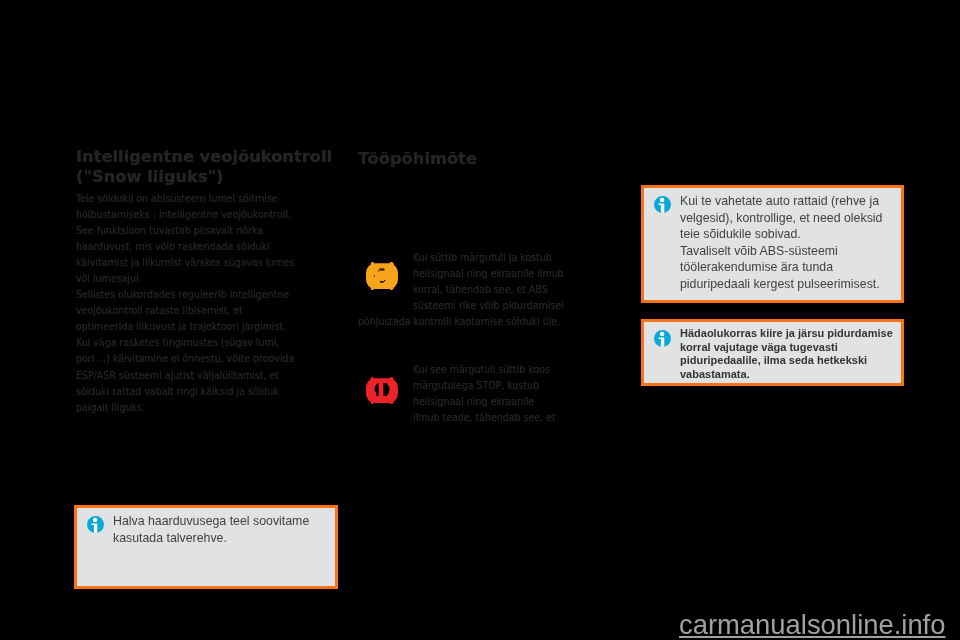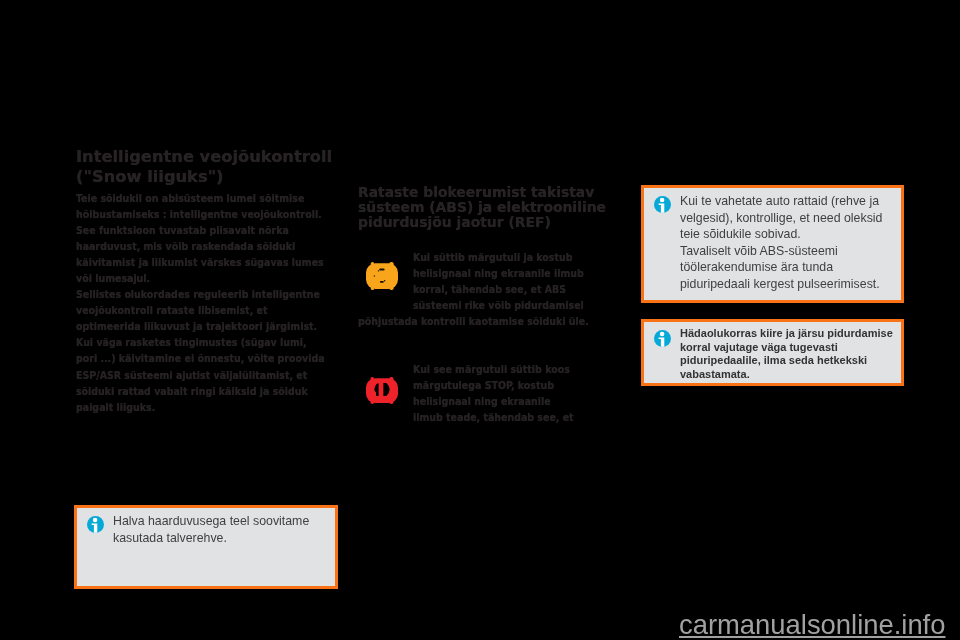--- a/index.html
+++ b/index.html
@@ -8,21 +8,21 @@
        font-family:"DejaVu Sans",sans-serif;}
   .page{position:absolute;left:0;top:0;width:960px;height:640px;background:#000;}
   .softtext{text-shadow:0 0 0.7px currentColor;}
 
   
   .h1{position:absolute;font-size:16.3px;font-weight:bold;color:#272324;
       line-height:19.5px;white-space:pre-line;}
   .h2{position:absolute;font-size:13.9px;font-weight:bold;color:#272324;
       line-height:14.9px;white-space:pre-line;}
   .btext{position:absolute;font-family:"DejaVu Sans Condensed","DejaVu Sans",sans-serif;
-      font-size:10.5px;font-weight:bold;color:#262223;
+      font-size:10.5px;font-weight:normal;color:#262223;
       line-height:16.05px;white-space:pre-line;}
 
   
   .note{position:absolute;background:#e1e2e4;box-sizing:border-box;border:3px solid #f97316;}
   .note .nlines{position:absolute;font-family:"Liberation Sans",sans-serif;
       font-size:12.35px;color:#3f3f3f;line-height:16.5px;white-space:pre-line;}
   .note.bold .nlines{font-weight:bold;font-size:11.0px;color:#333;line-height:13.5px;}
 
   .wm{position:absolute;font-family:"Liberation Sans",sans-serif;
       color:#a1a1a1;font-size:27.4px;letter-spacing:0px;text-decoration:underline;}
@@ -43,24 +43,22 @@
 või lumesajul.
 Sellistes olukordades reguleerib intelligentne
 veojõukontroll rataste libisemist, et
 optimeerida liikuvust ja trajektoori järgimist.
 Kui väga rasketes tingimustes (sügav lumi,
 pori ...) käivitamine ei õnnestu, võite proovida
 ESP/ASR süsteemi ajutist väljalülitamist, et
 sõiduki rattad vabalt ringi käiksid ja sõiduk
 paigalt liiguks.</div>
 
+  <div class="h1 softtext" style="left:358px;top:149px;width:262px;">Tööpõhimõte</div>
 
-  <div class="h2 softtext" style="left:358px;top:185px;width:265px;">Rataste blokeerumist takistav
-süsteem (ABS) ja elektrooniline
-pidurdusjõu jaotur (REF)</div>
 
   <div style="position:absolute;left:366px;top:262px;width:32px;height:28px;">
     <svg viewBox="0 0 32 28" width="32" height="28" aria-hidden="true">
       <rect x="4.8" y="0" width="3.4" height="28" rx="1.6" fill="#f9a51c"></rect>
       <rect x="23.2" y="0" width="4.5" height="28" rx="2" fill="#f9a51c"></rect>
       <rect x="0" y="1.2" width="32" height="25.8" rx="9.5" ry="9.5" fill="#f9a51c"></rect>
       <rect x="13.2" y="6.6" width="5.4" height="1.9" rx="0.9" fill="#1a1307"></rect>
       <rect x="11.8" y="8.2" width="1.4" height="1.3" rx="0.6" fill="#1a1307"></rect>
       <rect x="7.7" y="13.2" width="1.4" height="1.4" rx="0.7" fill="#1a1307"></rect>
       <rect x="13.9" y="19.0" width="3.9" height="1.7" rx="0.8" fill="#1a1307"></rect>

